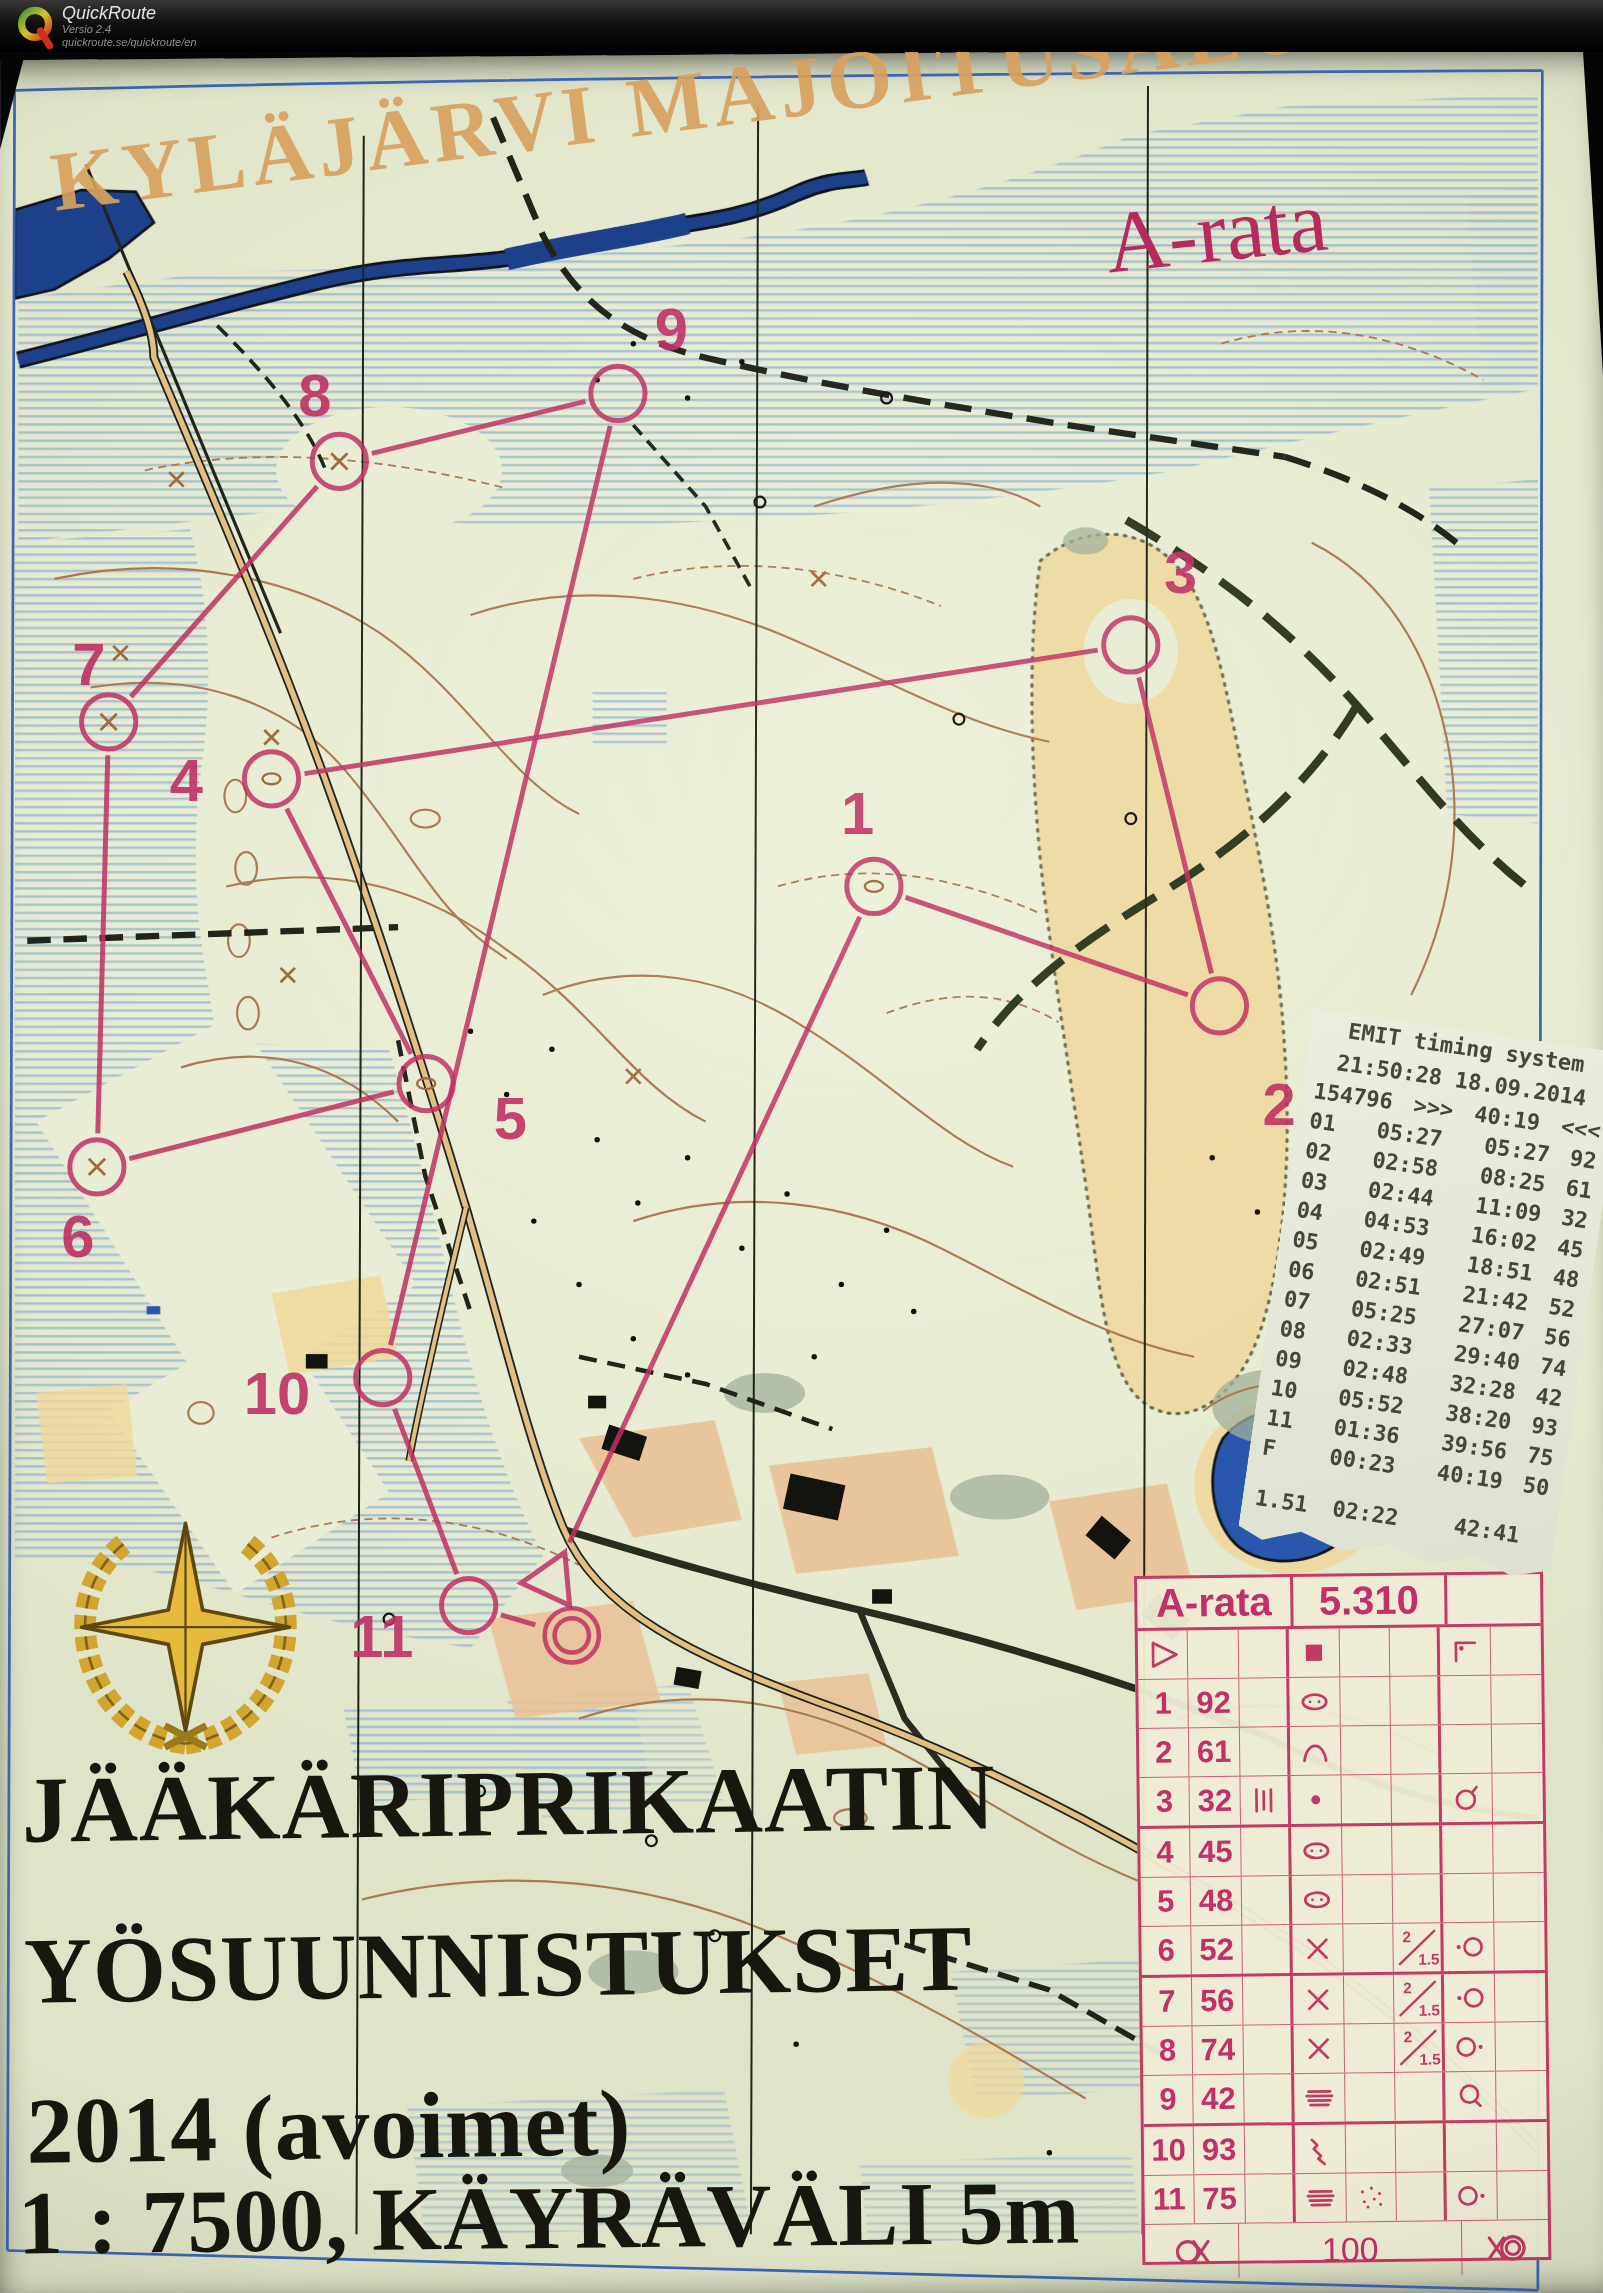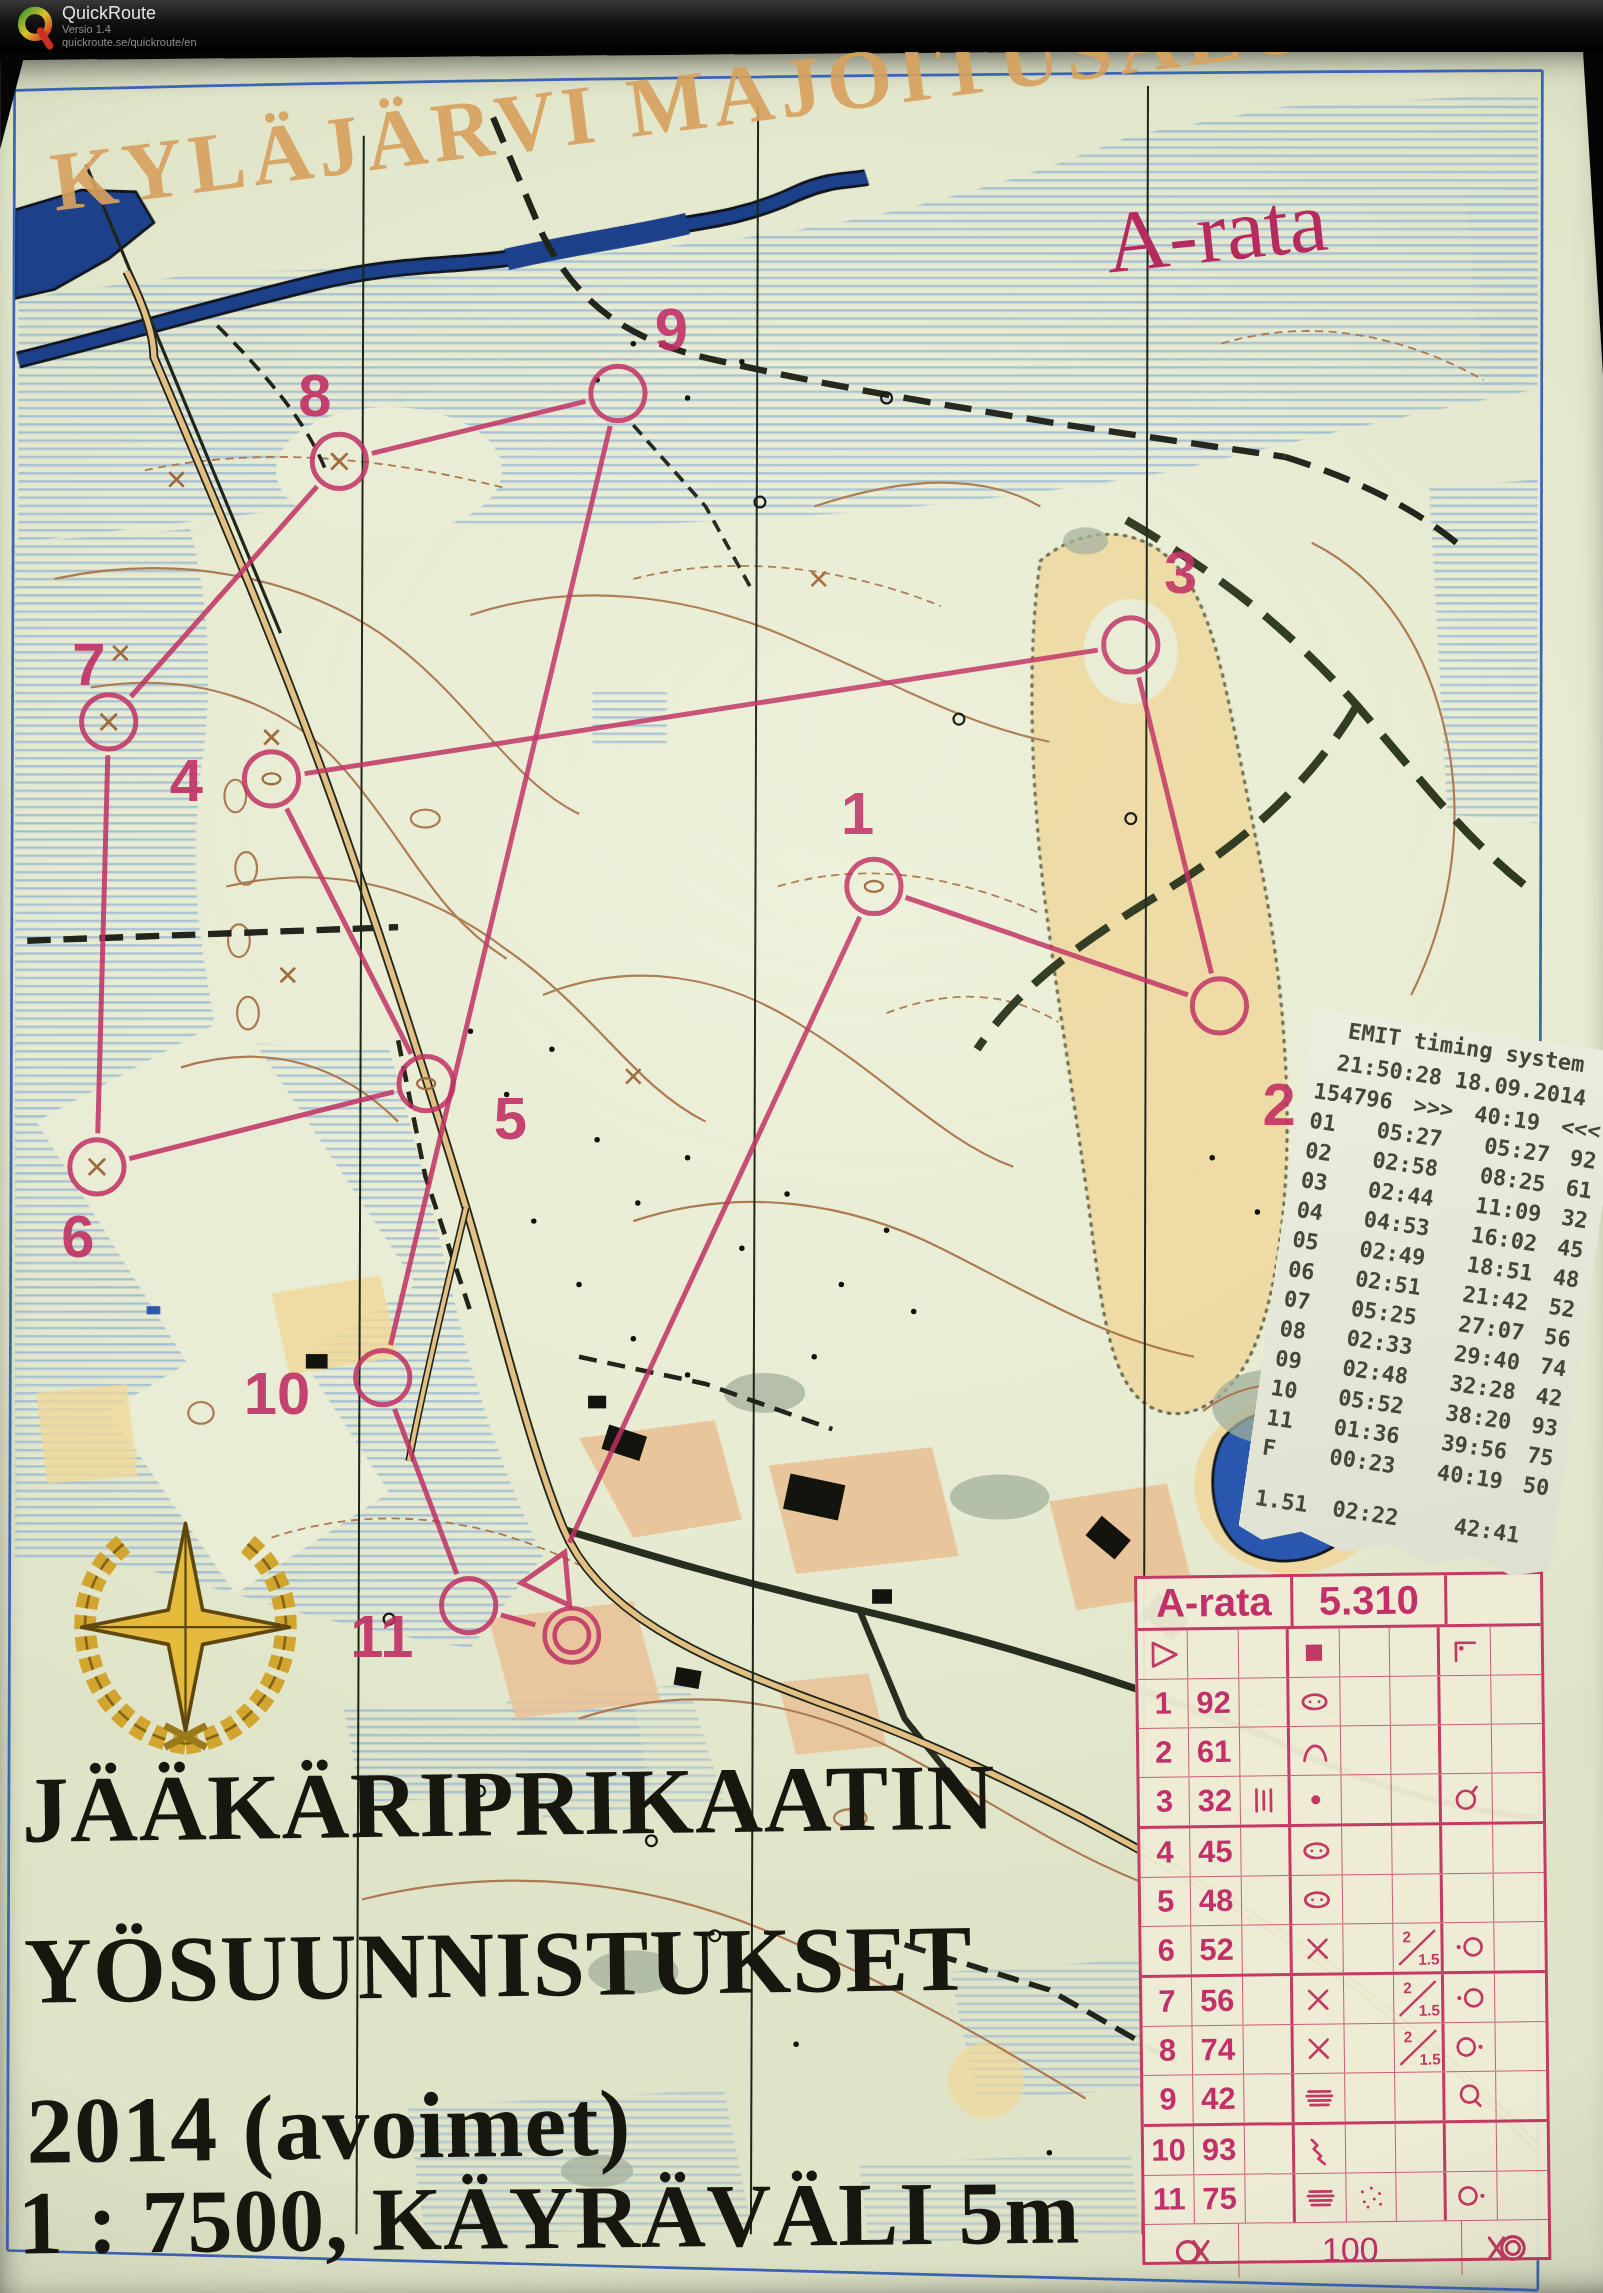--- a/index.html
+++ b/index.html
@@ -2,21 +2,21 @@
 <html style="font-size:14.5px"><head>
 <meta charset="utf-8">
 <style>
   html,body{margin:0;padding:0;background:#000;}
   .stage{position:relative;width:1604px;height:2293px;overflow:hidden;background:#050505;
          font-family:"Liberation Sans",sans-serif;}
   
   .topbar{position:absolute;left:0;top:0;width:100%;height:52px;z-index:20;
           background:linear-gradient(#383838,#101010 45%,#000 100%);display:flex;align-items:flex-start;}
   .tb-logo{position:absolute;left:14.5px;top:3.6px;}
-  .tb-text{position:absolute;left:62px;top:2.7px;line-height:1.15;}
+  .tb-text{position:absolute;left:62px;top:2.7px;line-height:1.15;font-style:italic;}
   .tb-title{color:#e3e3e3;font-size:18px;}
   .tb-sub{color:#8f8f8f;font-size:11px;}
   
   .photo{position:absolute;inset:0;z-index:1;background:#060606;}
   .paper{position:absolute;left:-18px;top:54px;width:1642px;height:2252px;
          transform:rotate(-0.45deg);transform-origin:50% 50%;
          background:radial-gradient(1266px 995px at 52% 38%, #eef1da 0%, #e8ecd3 55%, #dfe3c7 100%);
          box-shadow:0 0 36px rgba(0,0,0,.8) inset;}
   .mapsvg{position:absolute;left:0;top:0;z-index:2;pointer-events:none;}
   .shade{position:absolute;inset:0;z-index:7;pointer-events:none;
@@ -82,21 +82,21 @@
           <stop offset="0" stop-color="#3f9b2f"></stop>
             <stop offset="0.5" stop-color="#d8c22a"></stop>
             <stop offset="1" stop-color="#cc2f22"></stop>
         </linearGradient>
       </defs>
       <circle cx="22" cy="22" r="15" fill="none" stroke="url(#qg)" stroke-width="8"></circle>
       <path d="M28 30 L38 46" stroke="#cc2f22" stroke-width="8" stroke-linecap="round"></path>
     </svg>
     <div class="tb-text">
       <div class="tb-title">QuickRoute</div>
-      <div class="tb-sub">Versio 1.4</div>
+      <div class="tb-sub">Versio 2.4</div>
       <div class="tb-sub">quickroute.se/quickroute/en</div>
     </div>
   </header>
 
   <div class="photo">
     <div class="paper"></div>
 
     <svg class="mapsvg" width="1604" height="2293" viewBox="0 0 1773 2535">
       <defs>
         <pattern id="marshP" width="9" height="9" patternUnits="userSpaceOnUse">

